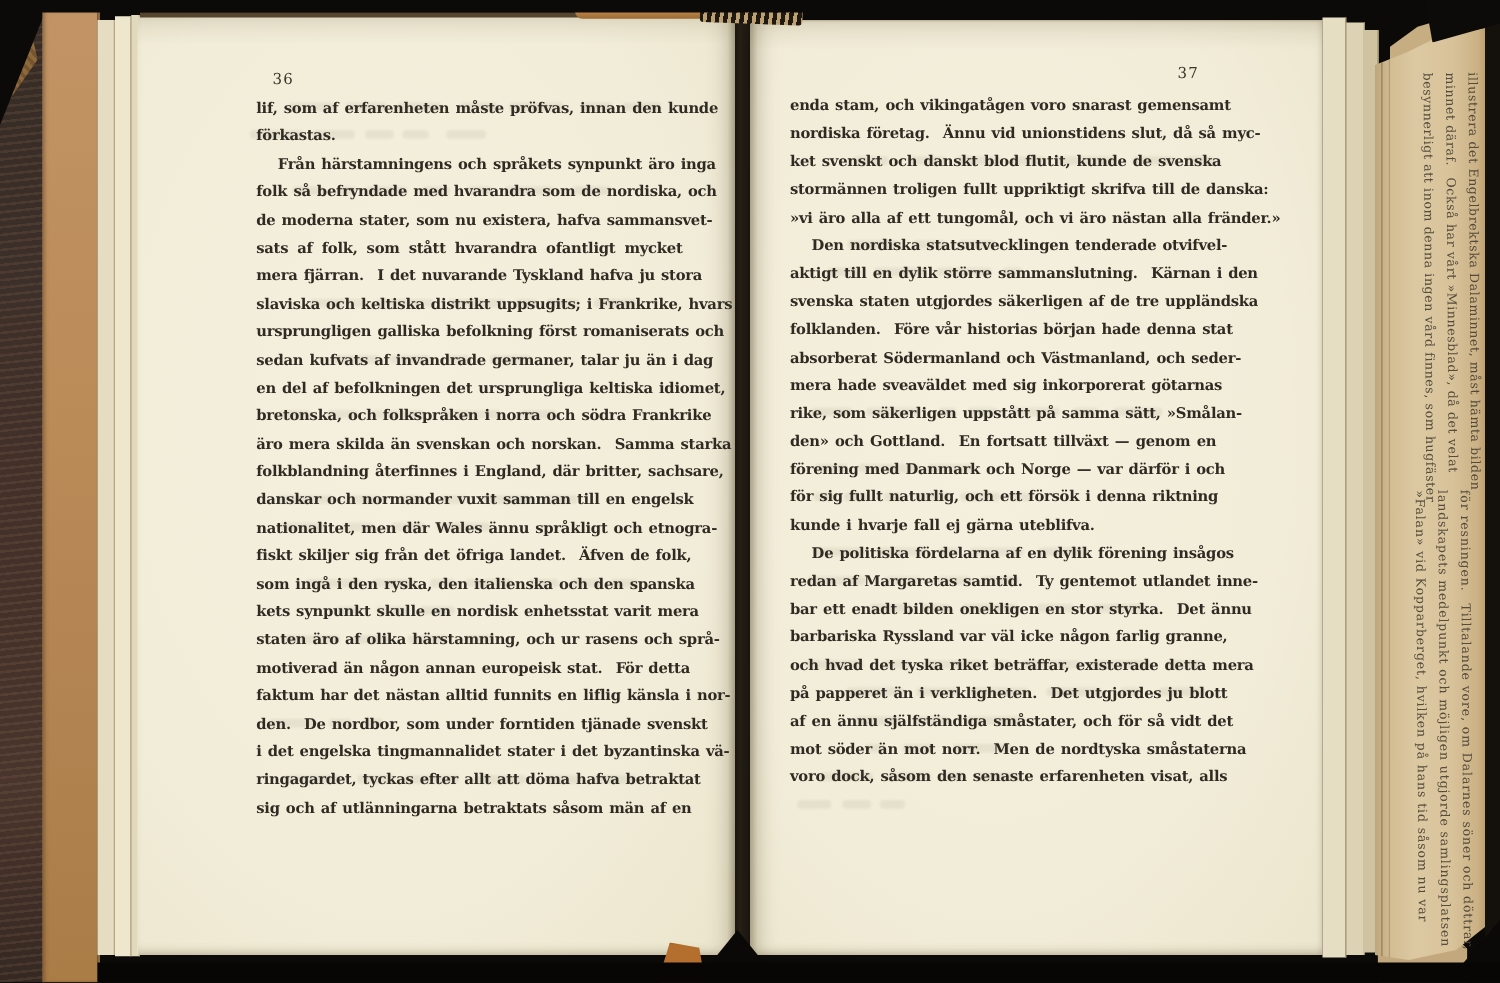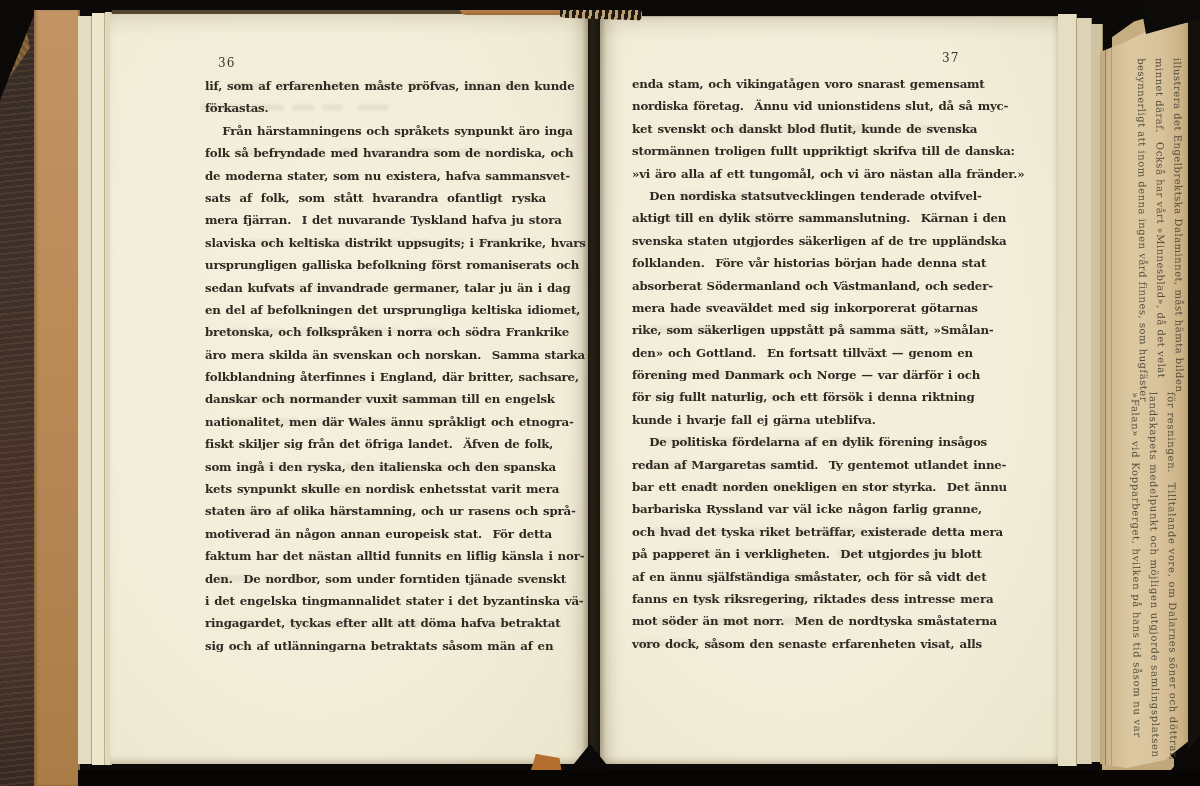--- a/index.html
+++ b/index.html
@@ -246,21 +246,21 @@
     </div>
 
   <div class="abs pagenum" style="left:218px;top:56px;">36</div>
   <div class="abs pagenum" style="left:942px;top:51px;">37</div>
   <div class="abs textblock tb-left" id="leftText">
       <div class="tl">lif, som af erfarenheten måste pröfvas, innan den kunde</div>
       <div class="tl noj">förkastas.</div>
       <div class="tl">  Från härstamningens och språkets synpunkt äro inga</div>
       <div class="tl">folk så befryndade med hvarandra som de nordiska, och</div>
       <div class="tl">de moderna stater, som nu existera, hafva sammansvet-</div>
-      <div class="tl">sats af folk, som stått hvarandra ofantligt ryska</div>
+      <div class="tl">sats af folk, som stått hvarandra ofantligt mycket</div>
       <div class="tl">mera fjärran.  I det nuvarande Tyskland hafva ju stora</div>
       <div class="tl">slaviska och keltiska distrikt uppsugits; i Frankrike, hvars</div>
       <div class="tl">ursprungligen galliska befolkning först romaniserats och</div>
       <div class="tl">sedan kufvats af invandrade germaner, talar ju än i dag</div>
       <div class="tl">en del af befolkningen det ursprungliga keltiska idiomet,</div>
       <div class="tl">bretonska, och folkspråken i norra och södra Frankrike</div>
       <div class="tl">äro mera skilda än svenskan och norskan.  Samma starka</div>
       <div class="tl">folkblandning återfinnes i England, där britter, sachsare,</div>
       <div class="tl">danskar och normander vuxit samman till en engelsk</div>
       <div class="tl">nationalitet, men där Wales ännu språkligt och etnogra-</div>
@@ -287,26 +287,25 @@
       <div class="tl">folklanden.  Före vår historias början hade denna stat</div>
       <div class="tl">absorberat Södermanland och Västmanland, och seder-</div>
       <div class="tl">mera hade sveaväldet med sig inkorporerat götarnas</div>
       <div class="tl">rike, som säkerligen uppstått på samma sätt, »Smålan-</div>
       <div class="tl">den» och Gottland.  En fortsatt tillväxt — genom en</div>
       <div class="tl">förening med Danmark och Norge — var därför i och</div>
       <div class="tl">för sig fullt naturlig, och ett försök i denna riktning</div>
       <div class="tl noj">kunde i hvarje fall ej gärna uteblifva.</div>
       <div class="tl">  De politiska fördelarna af en dylik förening insågos</div>
       <div class="tl">redan af Margaretas samtid.  Ty gentemot utlandet inne-</div>
-      <div class="tl">bar ett enadt norden onekligen en stor styrka.  Det ännu</div>
+      <div class="tl">bar ett enadt bilden onekligen en stor styrka.  Det ännu</div>
       <div class="tl">barbariska Ryssland var väl icke någon farlig granne,</div>
       <div class="tl">och hvad det tyska riket beträffar, existerade detta mera</div>
       <div class="tl">på papperet än i verkligheten.  Det utgjordes ju blott</div>
       <div class="tl">af en ännu själfständiga småstater, och för så vidt det</div>
-      <div class="tl">fanns en tysk riksregering, riktades dess intresse mera</div>
       <div class="tl">mot söder än mot norr.  Men de nordtyska småstaterna</div>
       <div class="tl">voro dock, såsom den senaste erfarenheten visat, alls</div>
     </div>
 
   <div class="abs headband-roll"></div>
   <div class="abs headband-stitch"></div>
 
   <div class="abs sheetA"></div>
   <div class="abs sheetB"></div>
   <div class="abs sheetC"></div>

